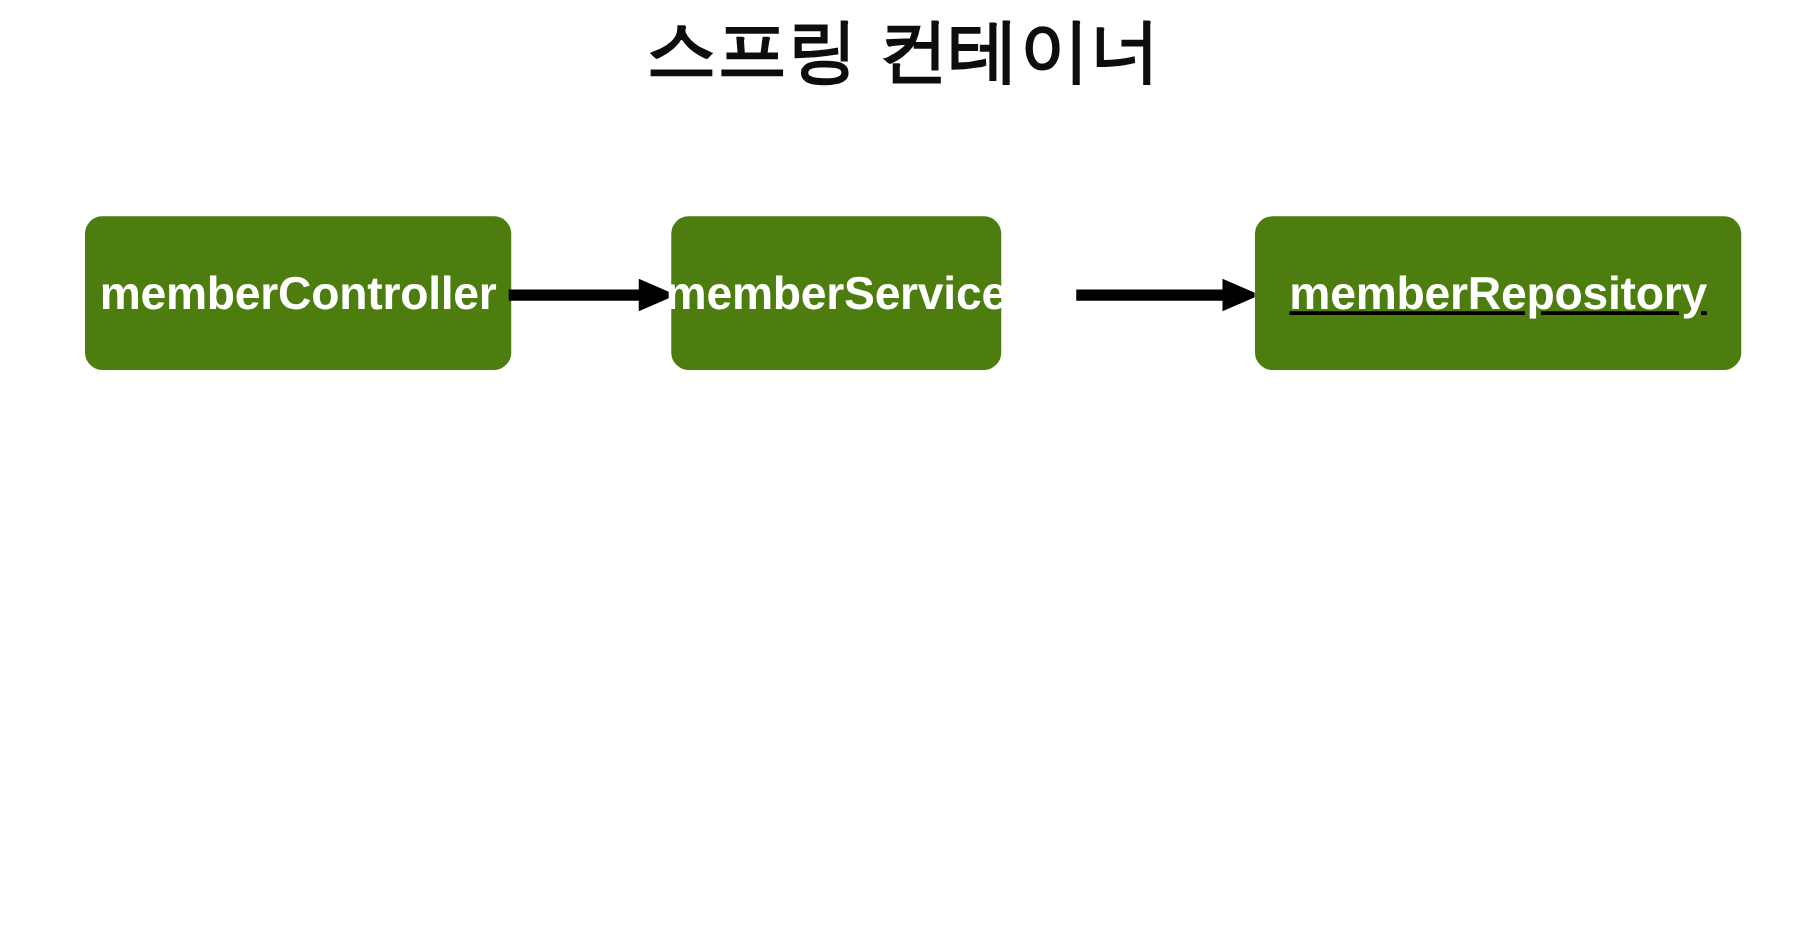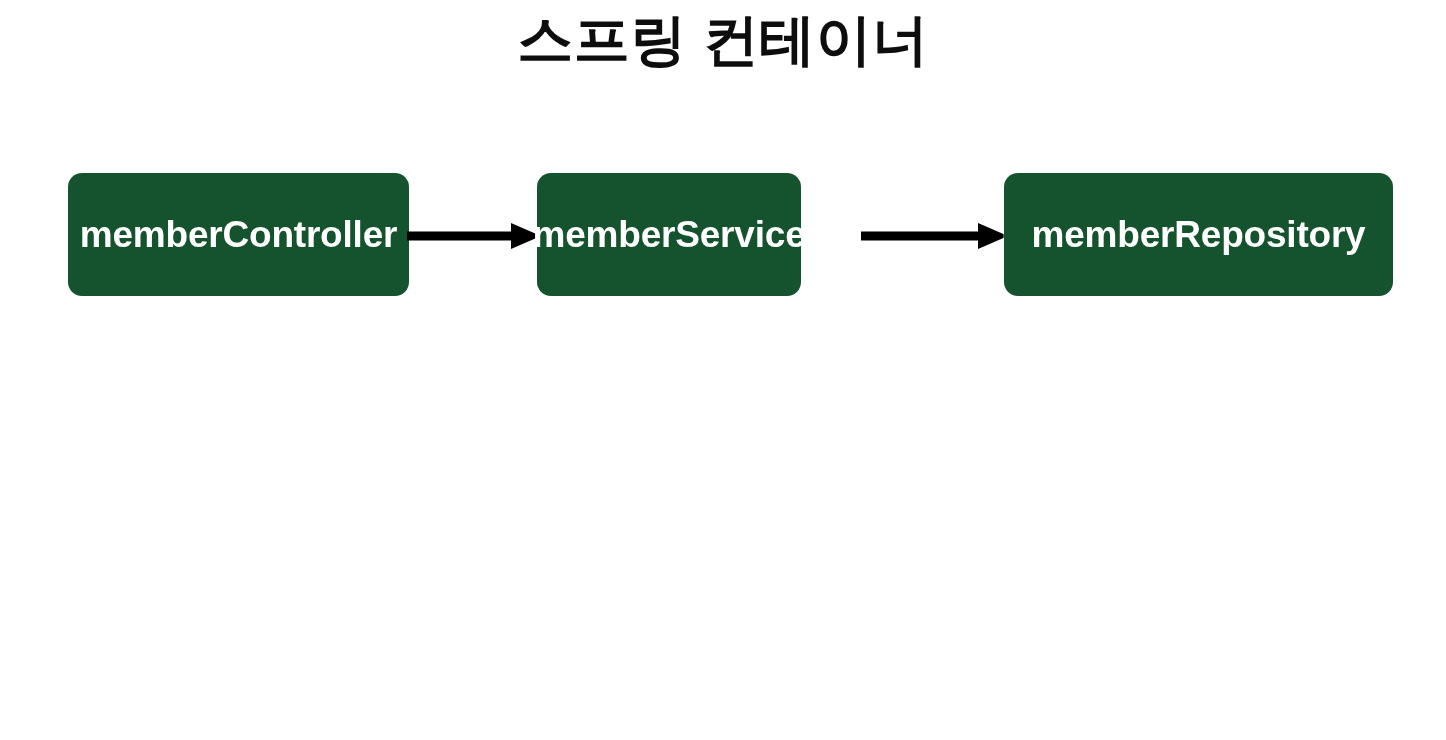--- a/index.html
+++ b/index.html
@@ -26,21 +26,21 @@
     font-size: 56px;
     font-weight: 700;
     color: #0d0d0d;
     letter-spacing: 0.5px;
     line-height: 1.15;
     white-space: nowrap;
   }
   .node-box {
     position: absolute;
     box-sizing: border-box;
-    background: #14532d;
+    background: #4d7c0f;
     border-radius: 14px;
     display: flex;
     align-items: center;
     justify-content: center;
     box-shadow: 0 0 0 1px rgba(255,255,255,0.35);
   }
   .node-label {
     color: #ffffff;
     font-size: 37px;
     font-weight: bold;
@@ -58,20 +58,21 @@
     left: 537px;
     top: 173px;
     width: 264px;
     height: 123px;
   }
   #node-member-repository {
     left: 1004px;
     top: 173px;
     width: 389px;
     height: 123px;
+    text-decoration: underline;
   }
   .connector {
     position: absolute;
     top: 212px;
     height: 48px;
   }
   #connector-controller-service {
     left: 407px;
     width: 134px;
   }

